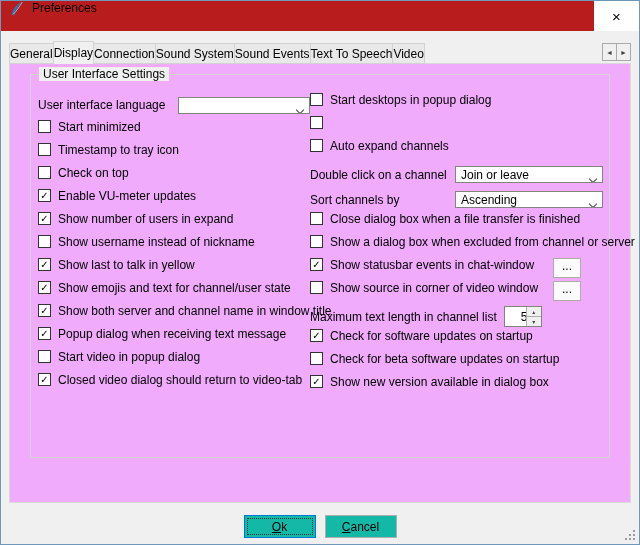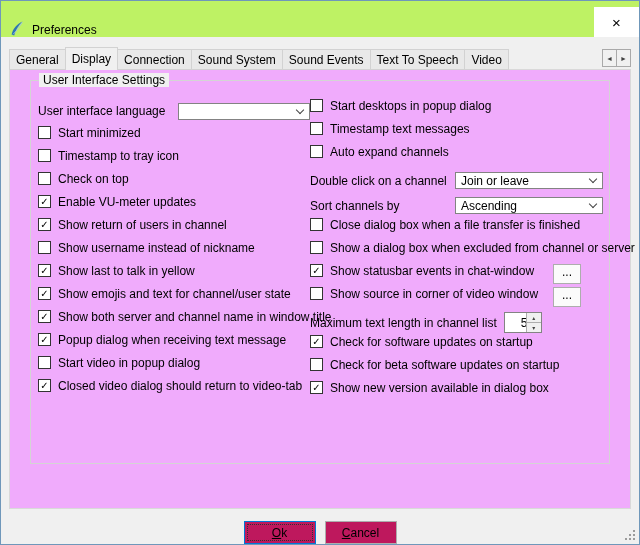--- a/index.html
+++ b/index.html
@@ -8,35 +8,35 @@
 
   .window {
     width: 640px; height: 545px;
     background: #f0f0f0;
     border: 1px solid #6f97ba;
     display: flex; flex-direction: column;
     position: relative; overflow: hidden;
   }
 
   
-  .titlebar { height: 36px; flex: none; background: #bef264; display: flex; align-items: flex-end; padding-left: 8px; }
+  .titlebar { height: 30px; flex: none; background: #b91c1c; display: flex; align-items: flex-start; padding-left: 8px; }
   .app-icon { width: 16px; height: 16px; flex: none; }
   .title-text { margin-left: 7px; font-size: 12px; }
   .close-btn {
     margin-left: auto; width: 45px; height: 30px;
     display: flex; align-items: center; justify-content: center;
     font-size: 15px; color: #000; cursor: default; background: #fff; border: none;
   }
 
   
   .dialog-body { flex: 1; display: flex; flex-direction: column; padding: 9px 8px 0; }
   .tabbar { position: relative; height: 24px; flex: none; z-index: 2; }
   .tabs { display: flex; align-items: flex-end; height: 24px; overflow: hidden; margin-right: 26px; }
   .tab {
-    height: 21px; display: flex; align-items: center; padding: 0 6px;
+    height: 21px; display: flex; align-items: center; padding: 0 0;
     background: #e9e9e9; border: 1px solid #d2d2d2; white-space: nowrap;
   }
   .tab + .tab { margin-left: -1px; }
   .tab.active {
     height: 24px; background: #f0f0f0; border-bottom: 1px solid #f0f0f0;
     margin-bottom: -1px; position: relative; z-index: 3;
   }
   .tab-scroll { position: absolute; right: 0px; bottom: 3px; display: flex; z-index: 4; }
   .tab-scroll .sbtn {
     width: 15px; height: 18px; background: #f0f0f0; border: 1px solid #a9a9a9;
@@ -69,21 +69,21 @@
   .checkbox {
     width: 13px; height: 13px; flex: none; background: #fff; border: 1px solid #333;
     font-size: 10px; font-weight: bold; line-height: 11px; text-align: center; color: #000;
     margin-right: 7px;
   }
   .checklabel { white-space: nowrap; }
 
   
   .combo {
     height: 17px; background: #fff; border: 1px solid #838383;
-    display: inline-flex; align-items: center; padding: 0 6px 0 5px; overflow: hidden;
+    display: inline-flex; align-items: flex-end; padding: 0 6px 0 5px; overflow: hidden;
   }
   .combo .combo-text { white-space: nowrap; overflow: hidden; }
   .chevron {
     width: 6px; height: 6px; flex: none; margin-left: auto; margin-top: -3px;
     border-right: 1.4px solid #444; border-bottom: 1.4px solid #444; transform: rotate(45deg);
   }
   .lang-combo { width: 132px; }
   .r-combo { width: 148px; margin-left: auto; }
 
   
@@ -98,21 +98,21 @@
   .spin-btns { display: flex; flex-direction: column; width: 15px; border-left: 1px solid #adadad; }
   .spin-btn {
     flex: 1; background: #f0f0f0; font-size: 6px; line-height: 8px; text-align: center; color: #444;
     border: none; padding: 0;
   }
   .spin-btn:first-child { border-bottom: 1px solid #adadad; }
 
   
   .button-row { height: 24px; display: flex; justify-content: center; gap: 9px; margin-top: 12px; }
   .btn {
-    width: 72px; height: 23px; background: #be185d; border: 1px solid #adadad;
+    width: 72px; height: 23px; background: #14b8a6; border: 1px solid #adadad;
     font-family: inherit; font-size: 12px; padding: 0;
   }
   .btn.default { border: 1px solid #0078d7; outline: 1px dotted #333; outline-offset: -4px; }
   .btn u { text-decoration: underline; }
 
   
   .grip { position: absolute; right: 3px; bottom: 3px; width: 13px; height: 13px; }
 </style>
 </head>
 <body>
@@ -186,21 +186,21 @@
                 <div class="checkrow">
                   <span class="checkbox"></span>
                   <span class="checklabel">Check on top</span>
                 </div>
                 <div class="checkrow">
                   <span class="checkbox">✓</span>
                   <span class="checklabel">Enable VU-meter updates</span>
                 </div>
                 <div class="checkrow">
                   <span class="checkbox">✓</span>
-                  <span class="checklabel">Show return of users in channel</span>
+                  <span class="checklabel">Show number of users in expand</span>
                 </div>
                 <div class="checkrow">
                   <span class="checkbox"></span>
                   <span class="checklabel">Show username instead of nickname</span>
                 </div>
                 <div class="checkrow">
                   <span class="checkbox">✓</span>
                   <span class="checklabel">Show last to talk in yellow</span>
                 </div>
                 <div class="checkrow">
@@ -227,21 +227,20 @@
           </div>
 
           <div class="col-right">
             <div>
                 <div class="checkrow">
                   <span class="checkbox"></span>
                   <span class="checklabel">Start desktops in popup dialog</span>
                 </div>
                 <div class="checkrow">
                   <span class="checkbox"></span>
-                  <span class="checklabel">Timestamp text messages</span>
                 </div>
                 <div class="checkrow">
                   <span class="checkbox"></span>
                   <span class="checklabel">Auto expand channels</span>
                 </div>
               </div>
 
             <div class="rrow">
               <span class="label">Double click on a channel</span>
               <div class="combo r-combo">

